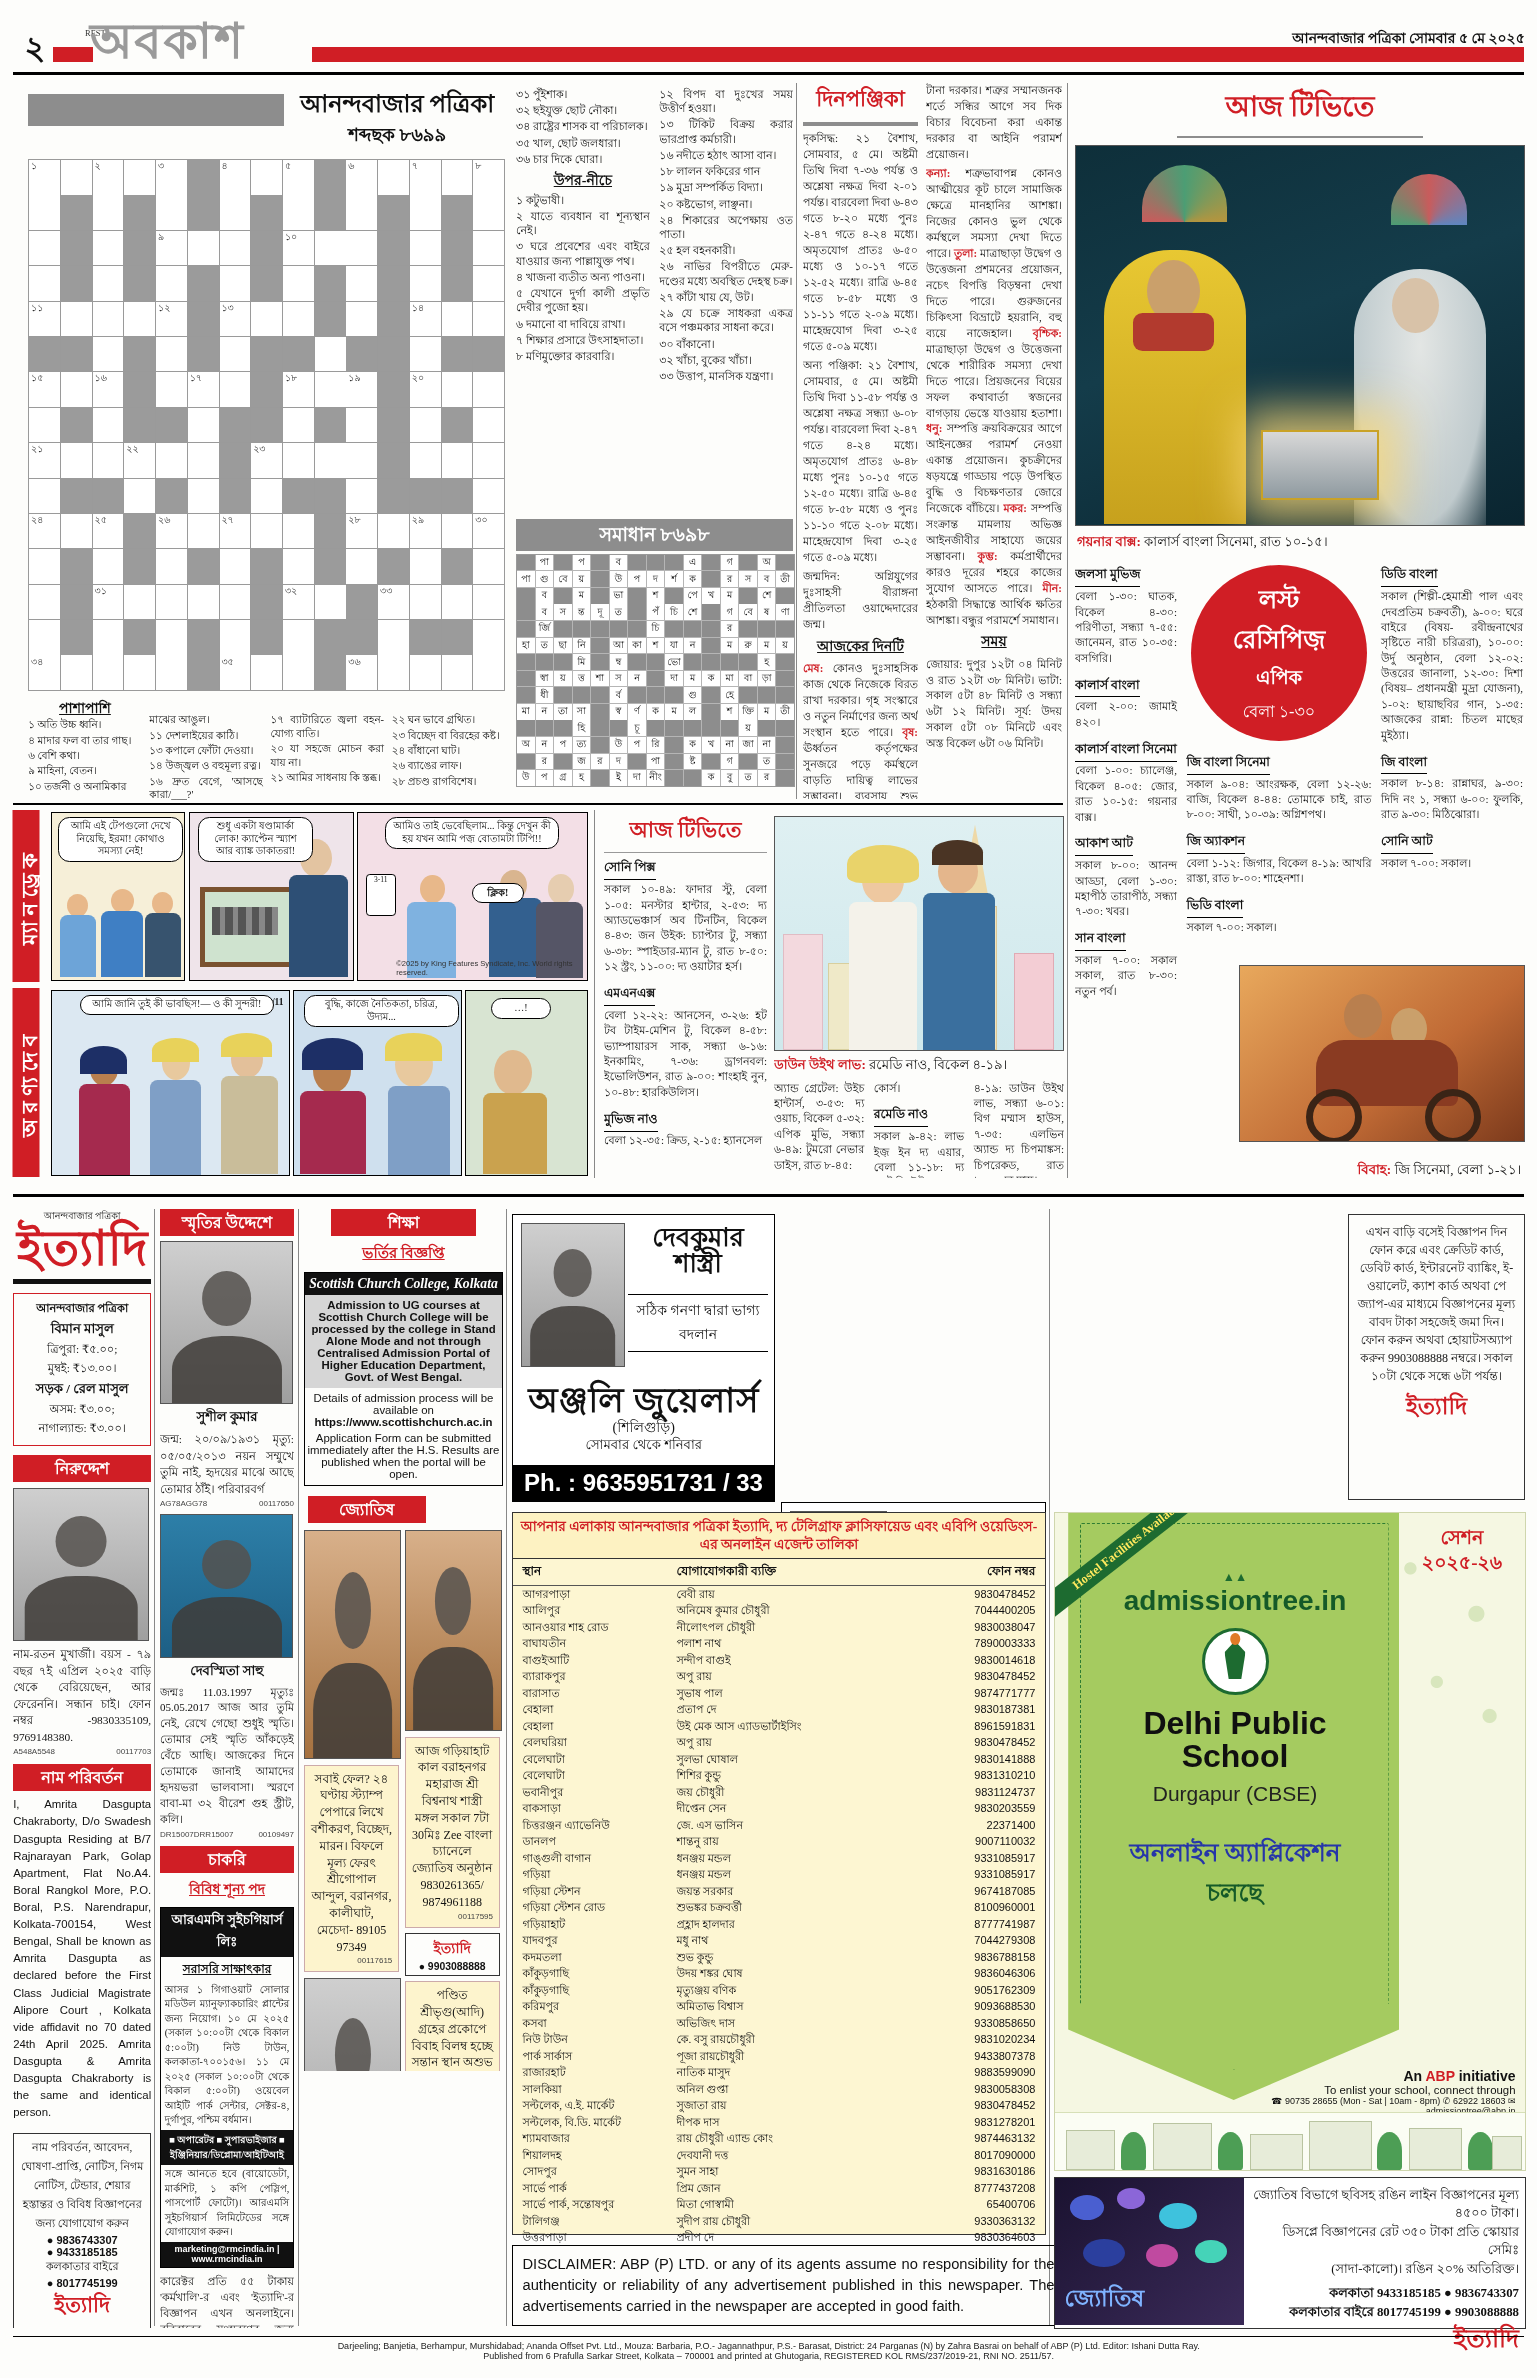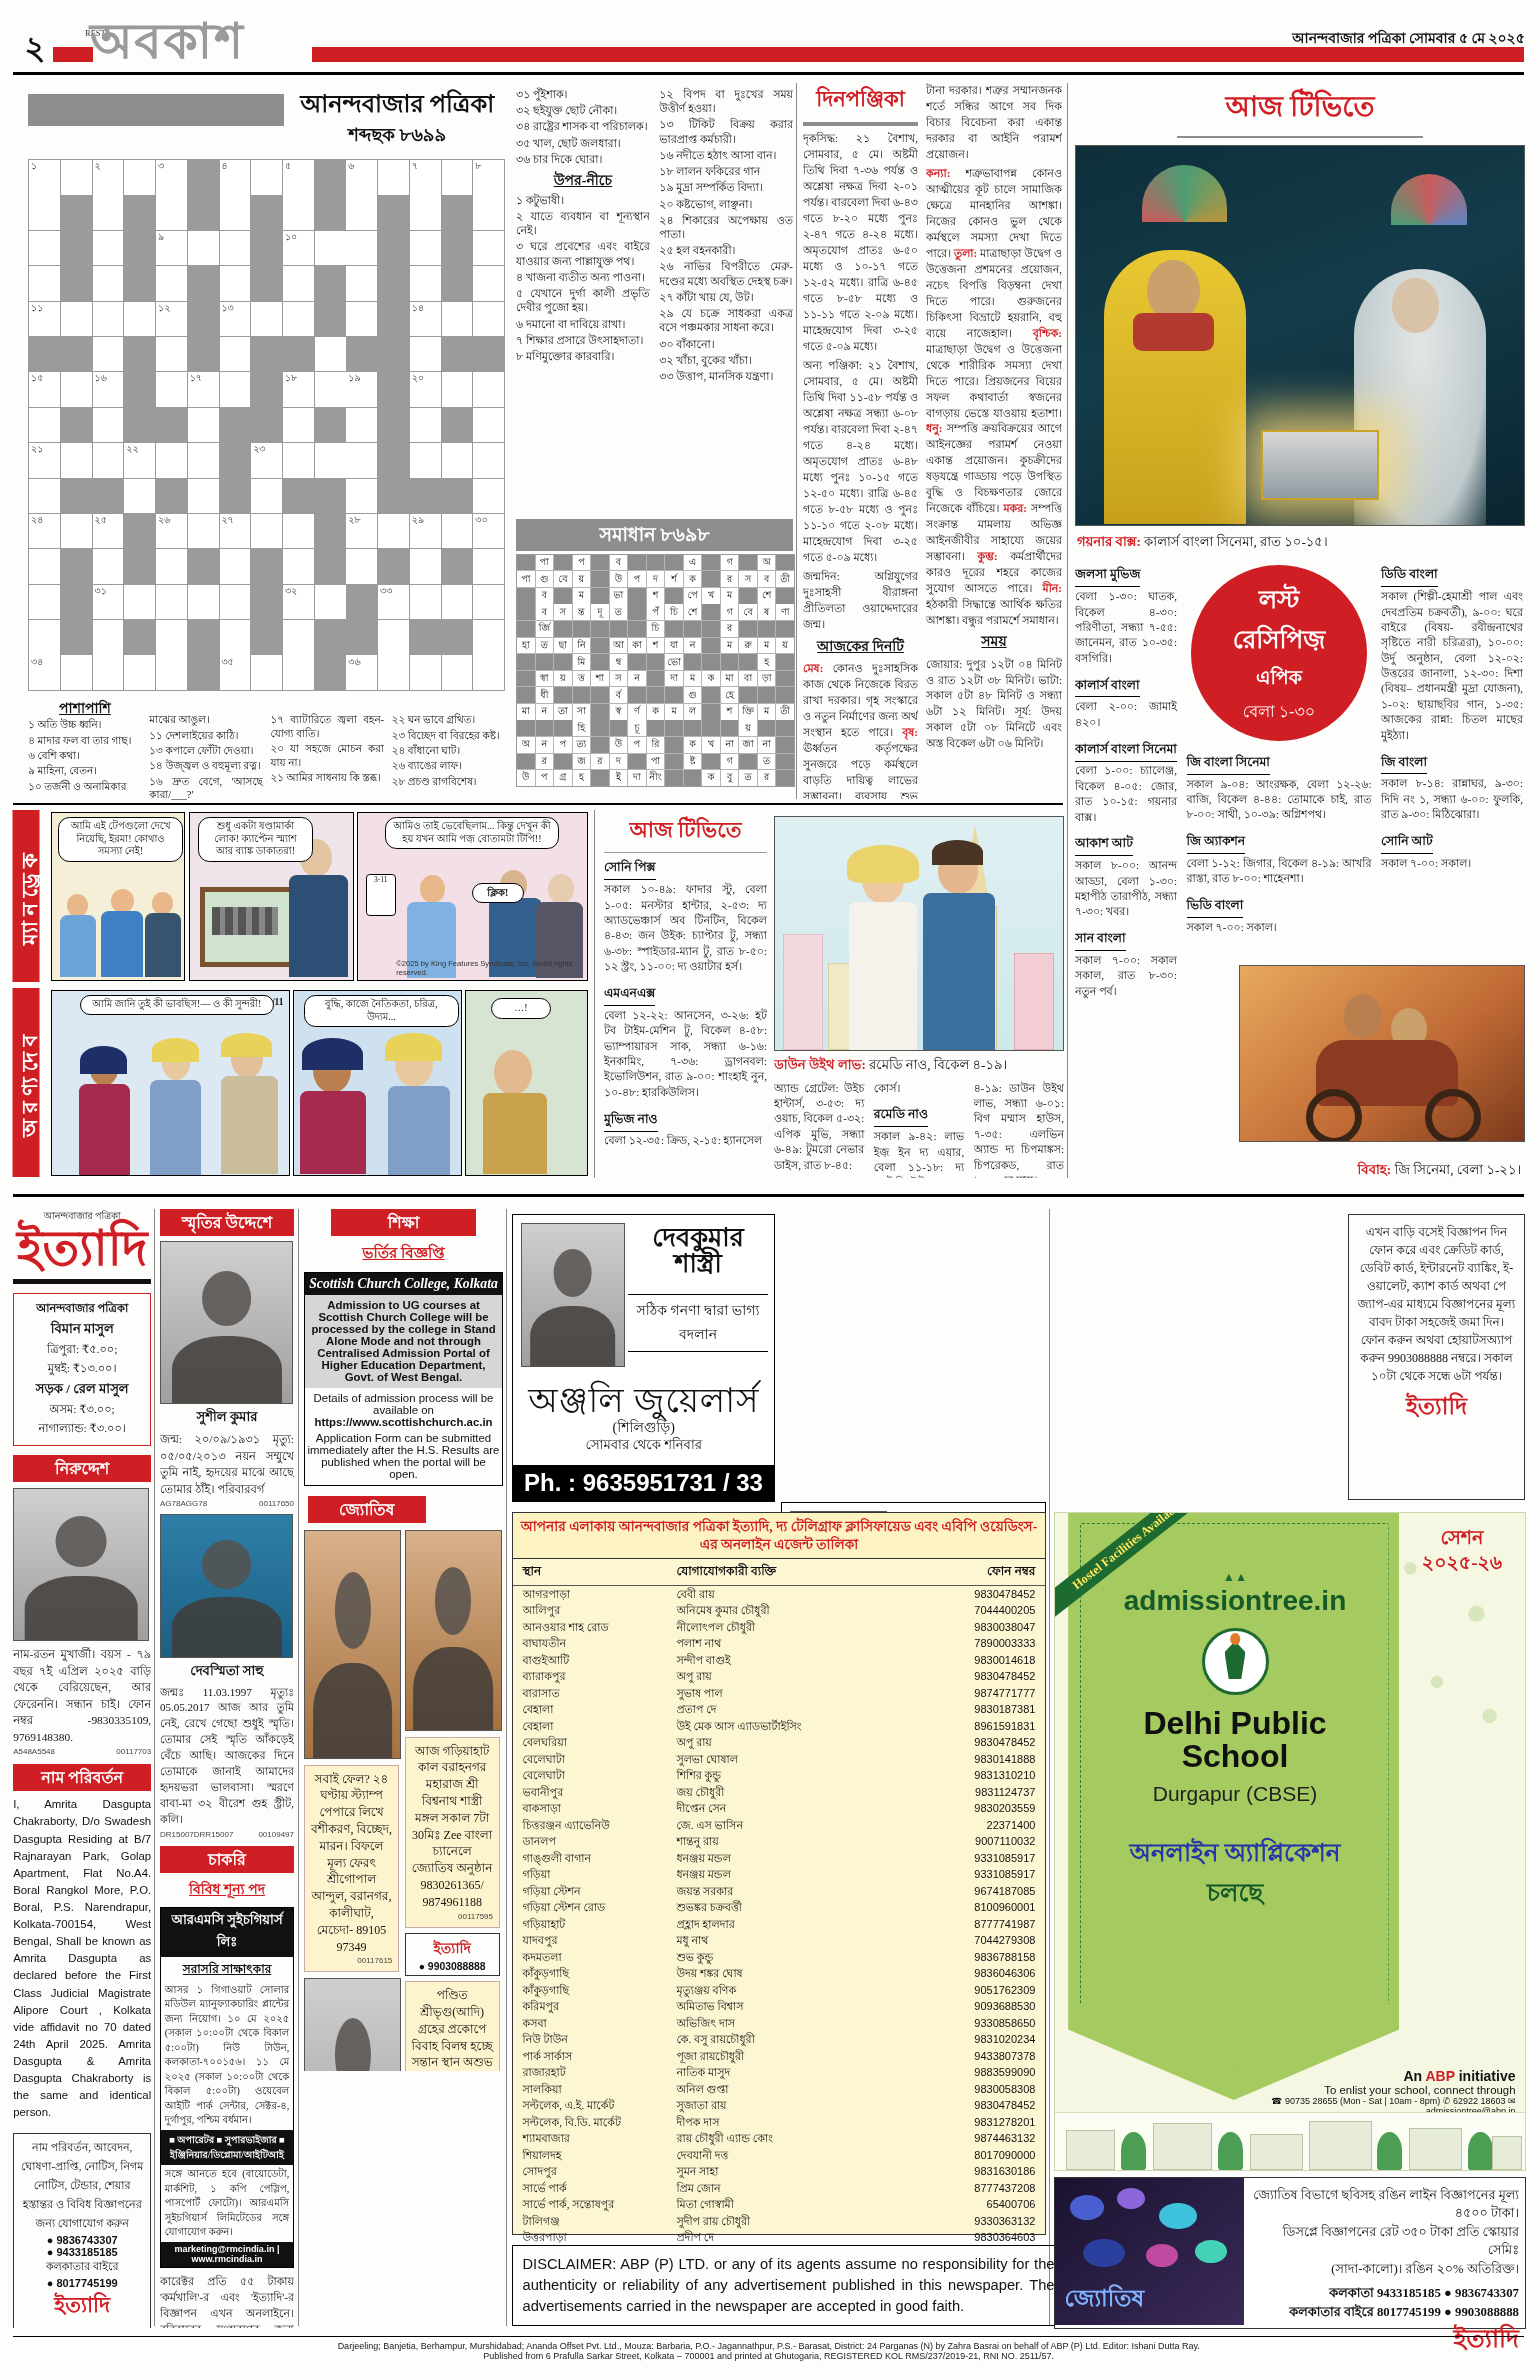--- a/index.html
+++ b/index.html
@@ -68,21 +68,21 @@
   
   .agents{background:#fdf6d2;border:1.4px solid #333}
   .agents .ahead{color:#d01e25;font-weight:bold;text-align:center;font-size:13.7px;
       border-bottom:1.4px solid #333;padding:4.7px 7.6px;line-height:1.3;background:#fdf2c2}
   .agents .cols{display:flex;font-weight:bold;font-size:12px;padding:2.8px 9.5px;border-bottom:0.9px solid #555}
   .arow{display:flex;font-size:11px;line-height:1.5;padding:0 9.5px}
   .ac1{width:30%}.ac2{width:46%}.ac3{width:24%;text-align:right;font-family:"Liberation Sans",sans-serif}
   
   .adbox{border:1.9px solid #000;background:#fff;position:relative;overflow:hidden}
   .bigname{font-size:28px;font-weight:bold;line-height:1.05}
-  .jwl{font-size:32px;font-weight:normal;letter-spacing:0.9px}
+  .jwl{font-size:32px;font-weight:bold;letter-spacing:0.9px}
   .phbar{background:#000;color:#fff;font-weight:bold;text-align:center;
          font-family:"Liberation Sans",sans-serif}
   .schtbl{display:flex;border-top:1.4px solid #000;font-size:10.4px;text-align:center;line-height:1.25}
   .schtbl>div{flex:1;border-right:1.4px solid #000;padding:1.9px 0.9px}
   .schtbl>div:last-child{border-right:none}
   .phrow{display:flex;background:#000;color:#fff;font-size:12.8px;font-weight:bold;text-align:center}
   .phrow>div{flex:1;padding:1.9px 0;line-height:1.15;font-family:"Liberation Sans",sans-serif}
   
   .dps{background:#f5f7e2;overflow:hidden}
   .dpsbanner{position:absolute;background:#a5cb60;border:0}

